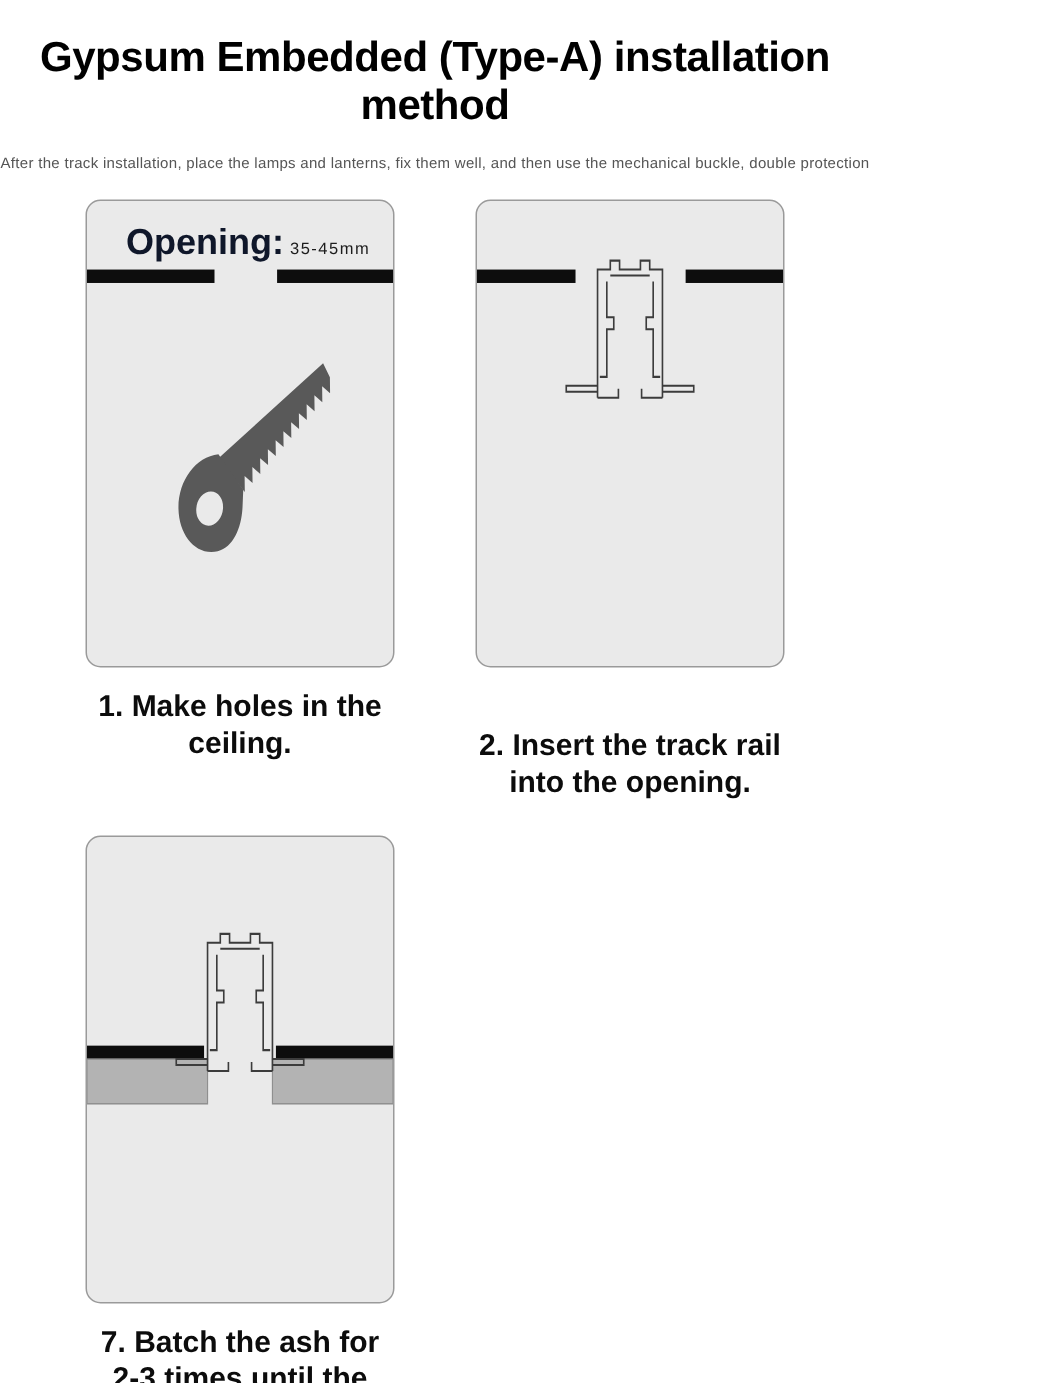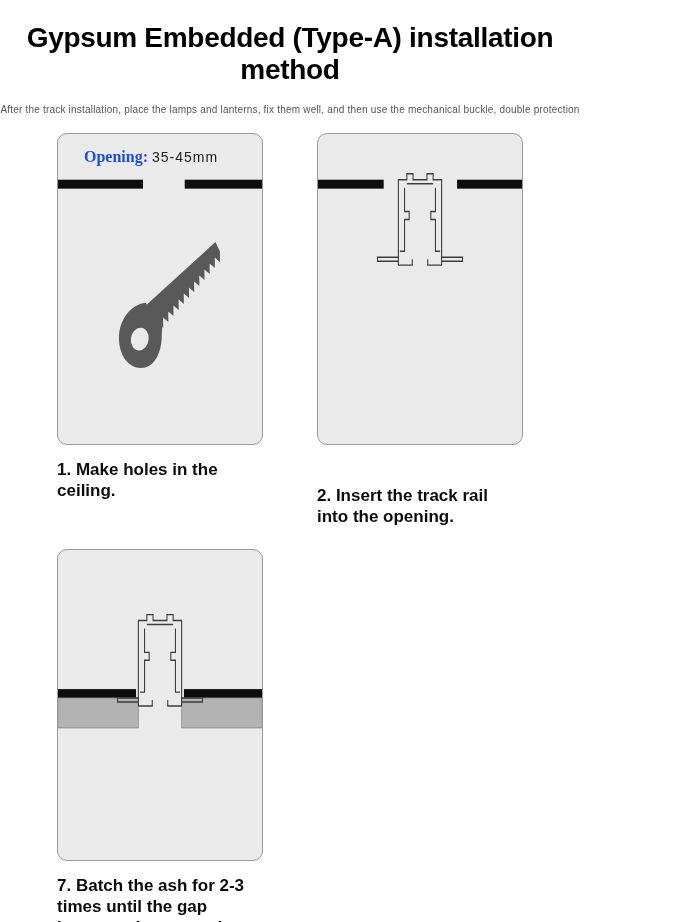--- a/index.html
+++ b/index.html
@@ -37,26 +37,26 @@
     height:312px;
     background:var(--panel-bg,#eaeaea);
     border:1px solid #9a9a9a;
     border-radius:10px;
     overflow:hidden;
   }
   .panel svg{display:block;width:100%;height:100%;}
   .opening-text{
     position:absolute;left:26px;top:14px;white-space:nowrap;
   }
-  .opening-label{font-size:16px;font-weight:700;color:#1d4ed8;font-family:Liberation Serif, serif;}
-  .opening-value{font-size:14px;font-weight:400;color:#1c1c1c;letter-spacing:1px;margin-left:4px;}
+  .opening-label{font-size:24px;font-weight:700;color:#0f172a;}
+  .opening-value{font-size:11px;font-weight:400;color:#1c1c1c;letter-spacing:1px;margin-left:4px;}
   figcaption{
     margin:14px auto 0 auto;
-    text-align:left;
-    font-size:17px;
+    text-align:center;
+    font-size:20px;
     font-weight:700;
     line-height:1.24;
     color:#0c0c0c;
   }
   .cap-1{max-width:270px;}
   .cap-2{max-width:252px;margin-top:40px;}
   .cap-3{max-width:276px;}
   .cap-4{max-width:284px;}
   
   .bar{fill:var(--ceiling-bar,#0d0d0d);}

